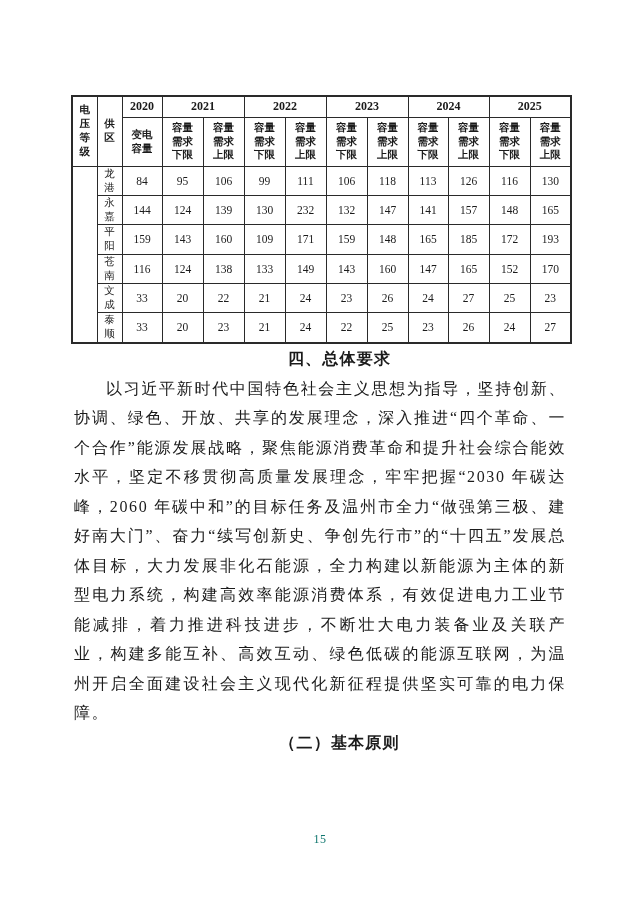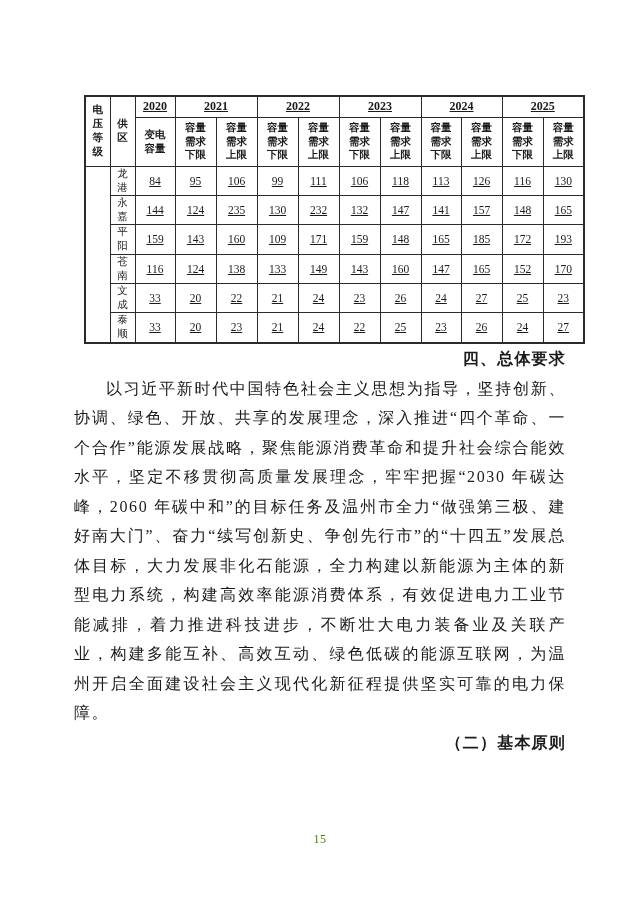--- a/index.html
+++ b/index.html
@@ -10,24 +10,23 @@
     height: 905px;
     background: #ffffff;
     overflow: hidden;
     font-family: "Liberation Serif", "DejaVu Serif", serif;
     color: #1b1b1b;
   }
 
   
   .table-wrap {
     position: absolute;
-    left: 84px;
+    left: 71px;
     top: 95px;
     width: 442px;
-    text-decoration: underline;
   }
   table.cap {
     border-collapse: collapse;
     table-layout: fixed;
     width: 498px;
     border: 2px solid #2a2a2a;
   }
   table.cap th, table.cap td {
     border: 1px solid #2a2a2a;
     text-align: center;
@@ -70,34 +69,34 @@
     top: 344px;
     width: 492px;
     font-size: 16px;
     line-height: 29.5px;
     letter-spacing: 1.6px;
     text-align: justify;
   }
   .heading, .subheading {
     font-weight: bold;
     text-indent: 39px;
-    text-align: right;
+    text-align: center;
     letter-spacing: 1.2px;
   }
   .para { text-indent: 2em; }
   .subheading.second { }
 
   .page-number {
     position: absolute;
     left: 0;
     right: 0;
     top: 832px;
     text-align: center;
     font-size: 12px;
-    color: #4d7c0f;
+    color: #0f766e;
     letter-spacing: 0.5px;
   }
 </style>
 </head>
 <body>
 
 <div class="page">
 
   <div class="table-wrap">
     <table class="cap">
@@ -154,21 +153,21 @@
             <td class="num">118</td>
             <td class="num">113</td>
             <td class="num">126</td>
             <td class="num">116</td>
             <td class="num">130</td>
           </tr>
           <tr>
             <td class="district"><span class="stack1">永嘉</span></td>
             <td class="num">144</td>
             <td class="num">124</td>
-            <td class="num">235</td>
+            <td class="num">139</td>
             <td class="num">130</td>
             <td class="num">232</td>
             <td class="num">132</td>
             <td class="num">147</td>
             <td class="num">141</td>
             <td class="num">157</td>
             <td class="num">148</td>
             <td class="num">165</td>
           </tr>
           <tr>

